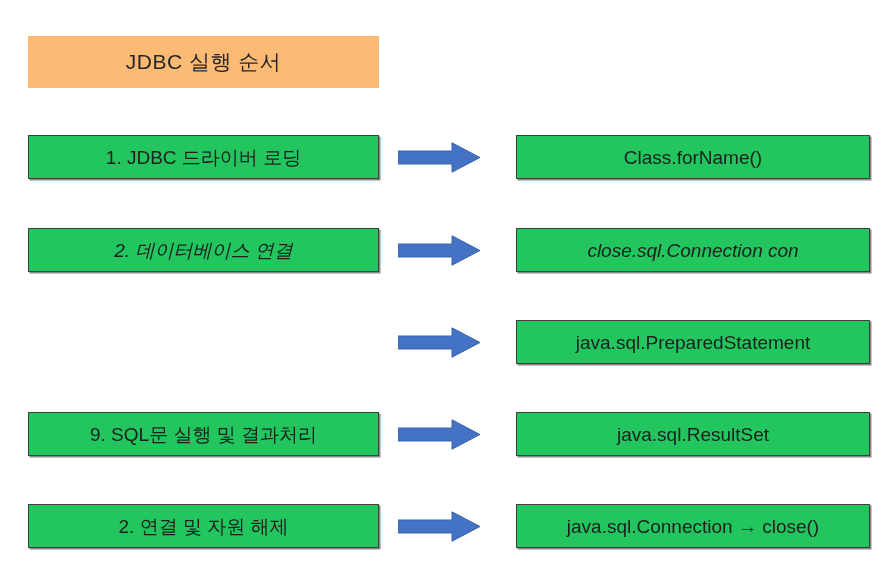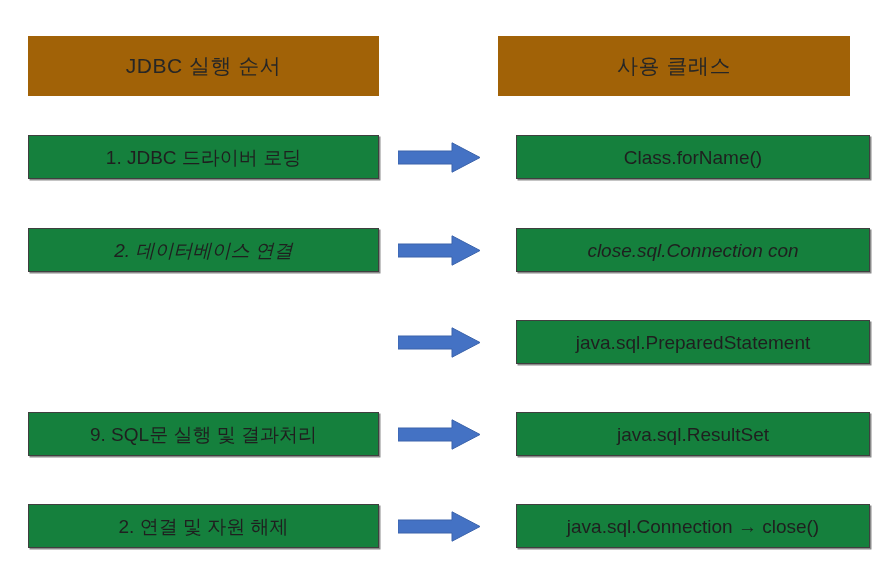--- a/index.html
+++ b/index.html
@@ -18,22 +18,22 @@
 
   .canvas {
     position: relative;
     width: 881px;
     height: 586px;
   }
 
   
   .header-band {
     position: absolute;
-    height: 60px;
-    background: #a16207;
+    height: 52px;
+    background: #fdba74;
     display: flex;
     align-items: center;
     justify-content: center;
     letter-spacing: 0.5px;
   }
   .header-band .band-label {
     font-size: 21px;
     color: #262626;
     white-space: nowrap;
   }
@@ -46,21 +46,21 @@
     left: 0;
     width: 881px;
     height: 46px;
   }
 
   .node-box {
     position: absolute;
     top: 0;
     height: 44px;
     box-sizing: border-box;
-    background: #15803d;
+    background: #22c55e;
     border: 1px solid #3f3f3f;
     box-shadow: 1.5px 1.5px 0 0 #8a8a8a;
     display: flex;
     align-items: center;
     justify-content: center;
     padding: 12px 6px;
   }
   .node-box .node-label {
     font-size: 19px;
     color: #1f1f1f;
@@ -88,23 +88,20 @@
   .row-4 { top: 412px; }
   .row-5 { top: 504px; }
 </style>
 </head>
 <body>
 
 <div class="canvas">
 
   <div class="header-band header-left">
     <span class="band-label">JDBC 실행 순서</span>
-  </div>
-  <div class="header-band header-right">
-    <span class="band-label">사용 클래스</span>
   </div>
 
   <div class="row row-1">
     <div class="node-box node-left">
       <span class="node-label">1. JDBC 드라이버 로딩</span>
     </div>
     <div class="arrow">
       <svg viewBox="0 0 83 31" xmlns="http://www.w3.org/2000/svg">
         <polygon points="0,9 54,9 54,0.8 82,15.5 54,30.2 54,22 0,22" fill="#4472c4" stroke="#3a63ab" stroke-width="1"></polygon>
       </svg>

